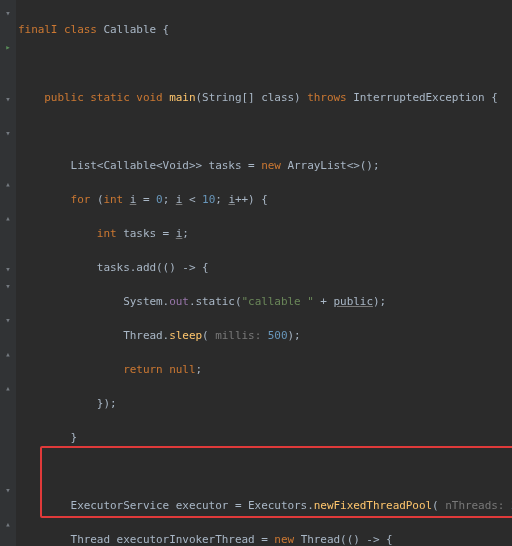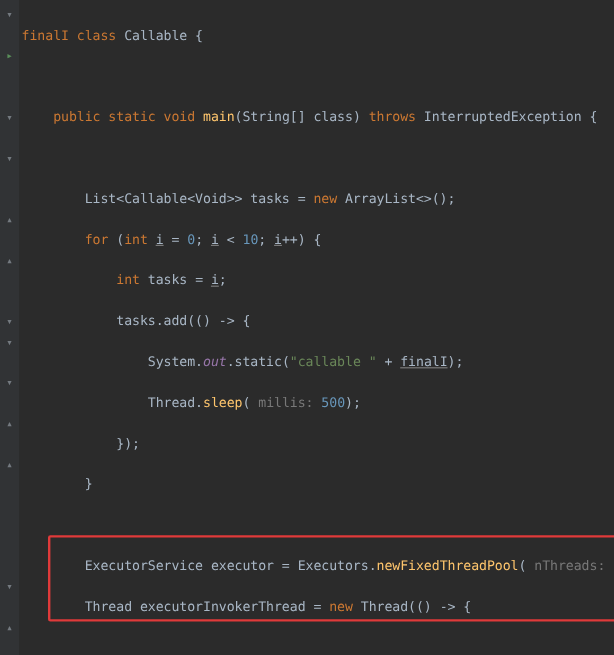--- a/index.html
+++ b/index.html
@@ -6,21 +6,21 @@
   body{font-family:Menlo,Consolas,"DejaVu Sans Mono",monospace;font-size:11px;line-height:17px;color:#a9b7c6}
   .editor{position:relative;width:512px;height:546px}
   .gutter{position:absolute;left:0;top:0;bottom:0;width:16px;background:#313335}
   .gut-icon{position:absolute;left:3px;width:10px;height:10px;font-size:9px;color:#747a80;text-align:center}
   .code{position:absolute;left:16px;top:4px;right:0;white-space:pre;padding-left:2px;letter-spacing:-0.05px}
   .kw{color:#cc7832}
   .mname{color:#ffc66d;}
   .str{color:#6a8759}
   .num{color:#6897bb}
   .param{color:#787878}
-  .field{color:#9876aa;font-style:italic}
+  .field{color:#9876aa;}
   .under{text-decoration:underline;text-decoration-color:#7a7a7a}
   .box{position:absolute;border:2px solid #e03a3a;border-radius:2px;pointer-events:none}
   .line{display:block;height:17px}
 </style>
 </head>
 <body>
 
 <div class="editor">
   <div class="gutter">
     <span class="gut-icon" style="top:5px">▾</span>
@@ -40,22 +40,23 @@
   </div>
   <div class="code">
 <span class="line"><span class="kw">finalI class</span><span> Callable {</span></span>
 <span class="line"><span></span></span>
 <span class="line"><span class="kw">    public static </span><span class="kw">void</span><span> </span><span class="mname">main</span><span>(String[] class) </span><span class="kw">throws</span><span> InterruptedException {</span></span>
 <span class="line"><span></span></span>
 <span class="line"><span>        List&lt;Callable&lt;Void&gt;&gt; tasks = </span><span class="kw">new</span><span> ArrayList&lt;&gt;();</span></span>
 <span class="line"><span class="kw">        for </span><span>(</span><span class="kw">int</span><span> </span><span class="under">i</span><span> = </span><span class="num">0</span><span>; </span><span class="under">i</span><span> &lt; </span><span class="num">10</span><span>; </span><span class="under">i</span><span>++) {</span></span>
 <span class="line"><span class="kw">            int </span><span>tasks = </span><span class="under">i</span><span>;</span></span>
 <span class="line"><span>            tasks.add(() -&gt; {</span></span>
-<span class="line"><span>                System.</span><span class="field">out</span><span>.static(</span><span class="str">"callable "</span><span> + </span><span class="under">finalI</span><span>);</span></span>
+<span class="line"><span>                System.</span><span class="field">out</span><span>.static(</span><span class="str">"callable "</span><span> + </span><span class="under">public</span><span>);</span></span>
 <span class="line"><span>                Thread.</span><span class="mname">sleep</span><span>( </span><span class="param">millis: </span><span class="num">500</span><span>);</span></span>
+<span class="line"><span class="kw">                return null</span><span>;</span></span>
 <span class="line"><span>            });</span></span>
 <span class="line"><span>        }</span></span>
 <span class="line"><span></span></span>
 <span class="line"><span>        ExecutorService executor = Executors.</span><span class="mname">newFixedThreadPool</span><span>( </span><span class="param">nThreads: </span><span class="num">2</span></span>
 <span class="line"><span>        Thread executorInvokerThread = </span><span class="kw">new</span><span> Thread(() -&gt; {</span></span>
 
 
 
 
 

